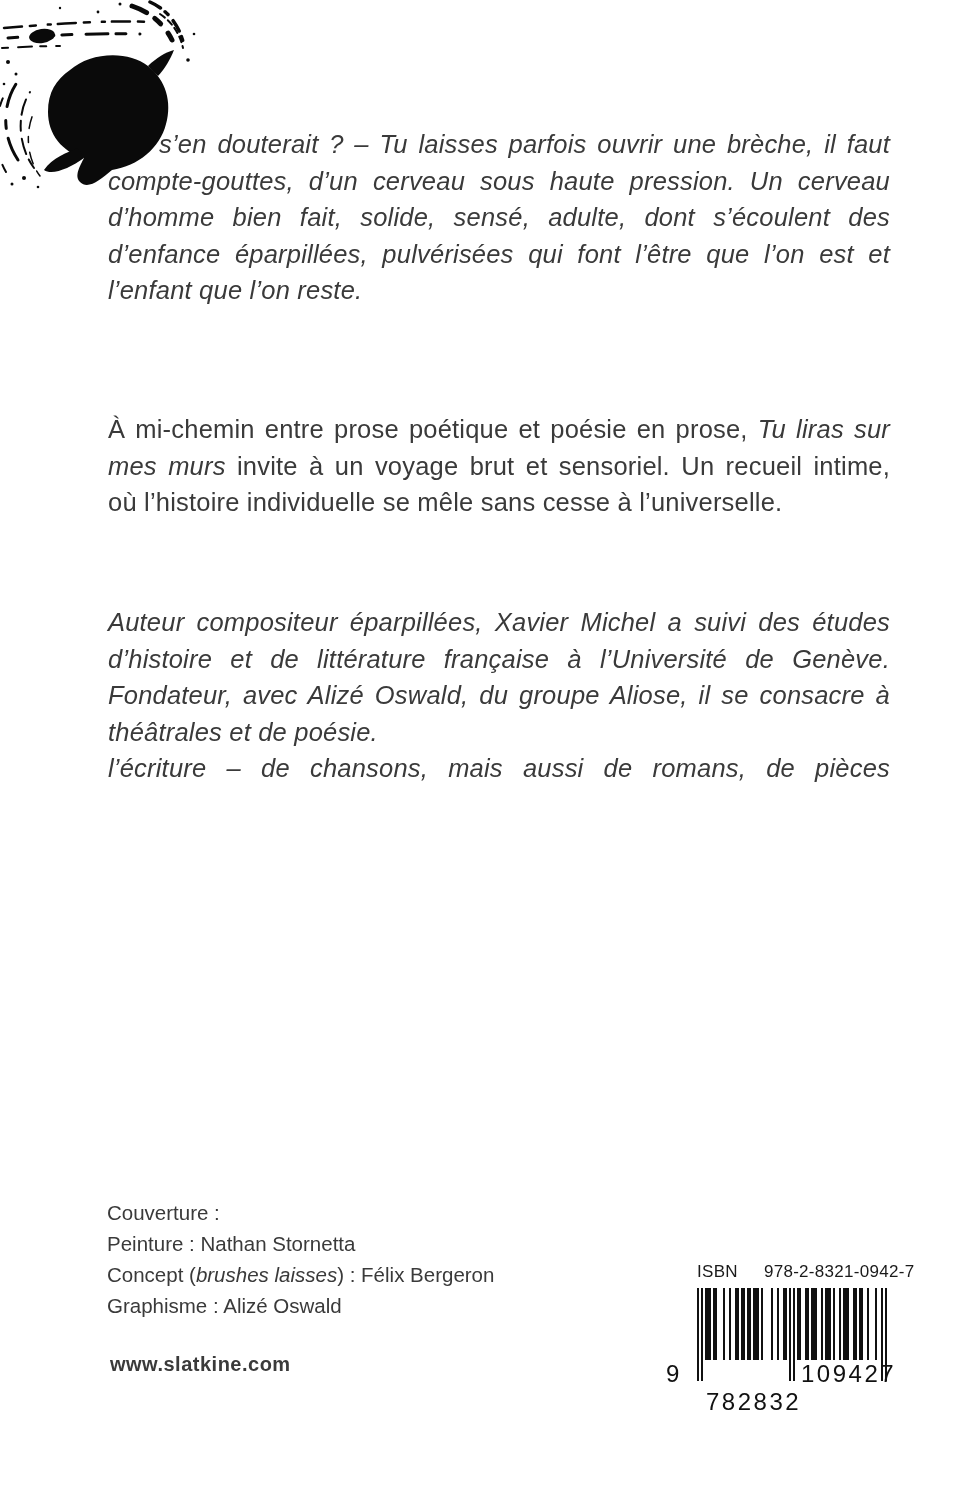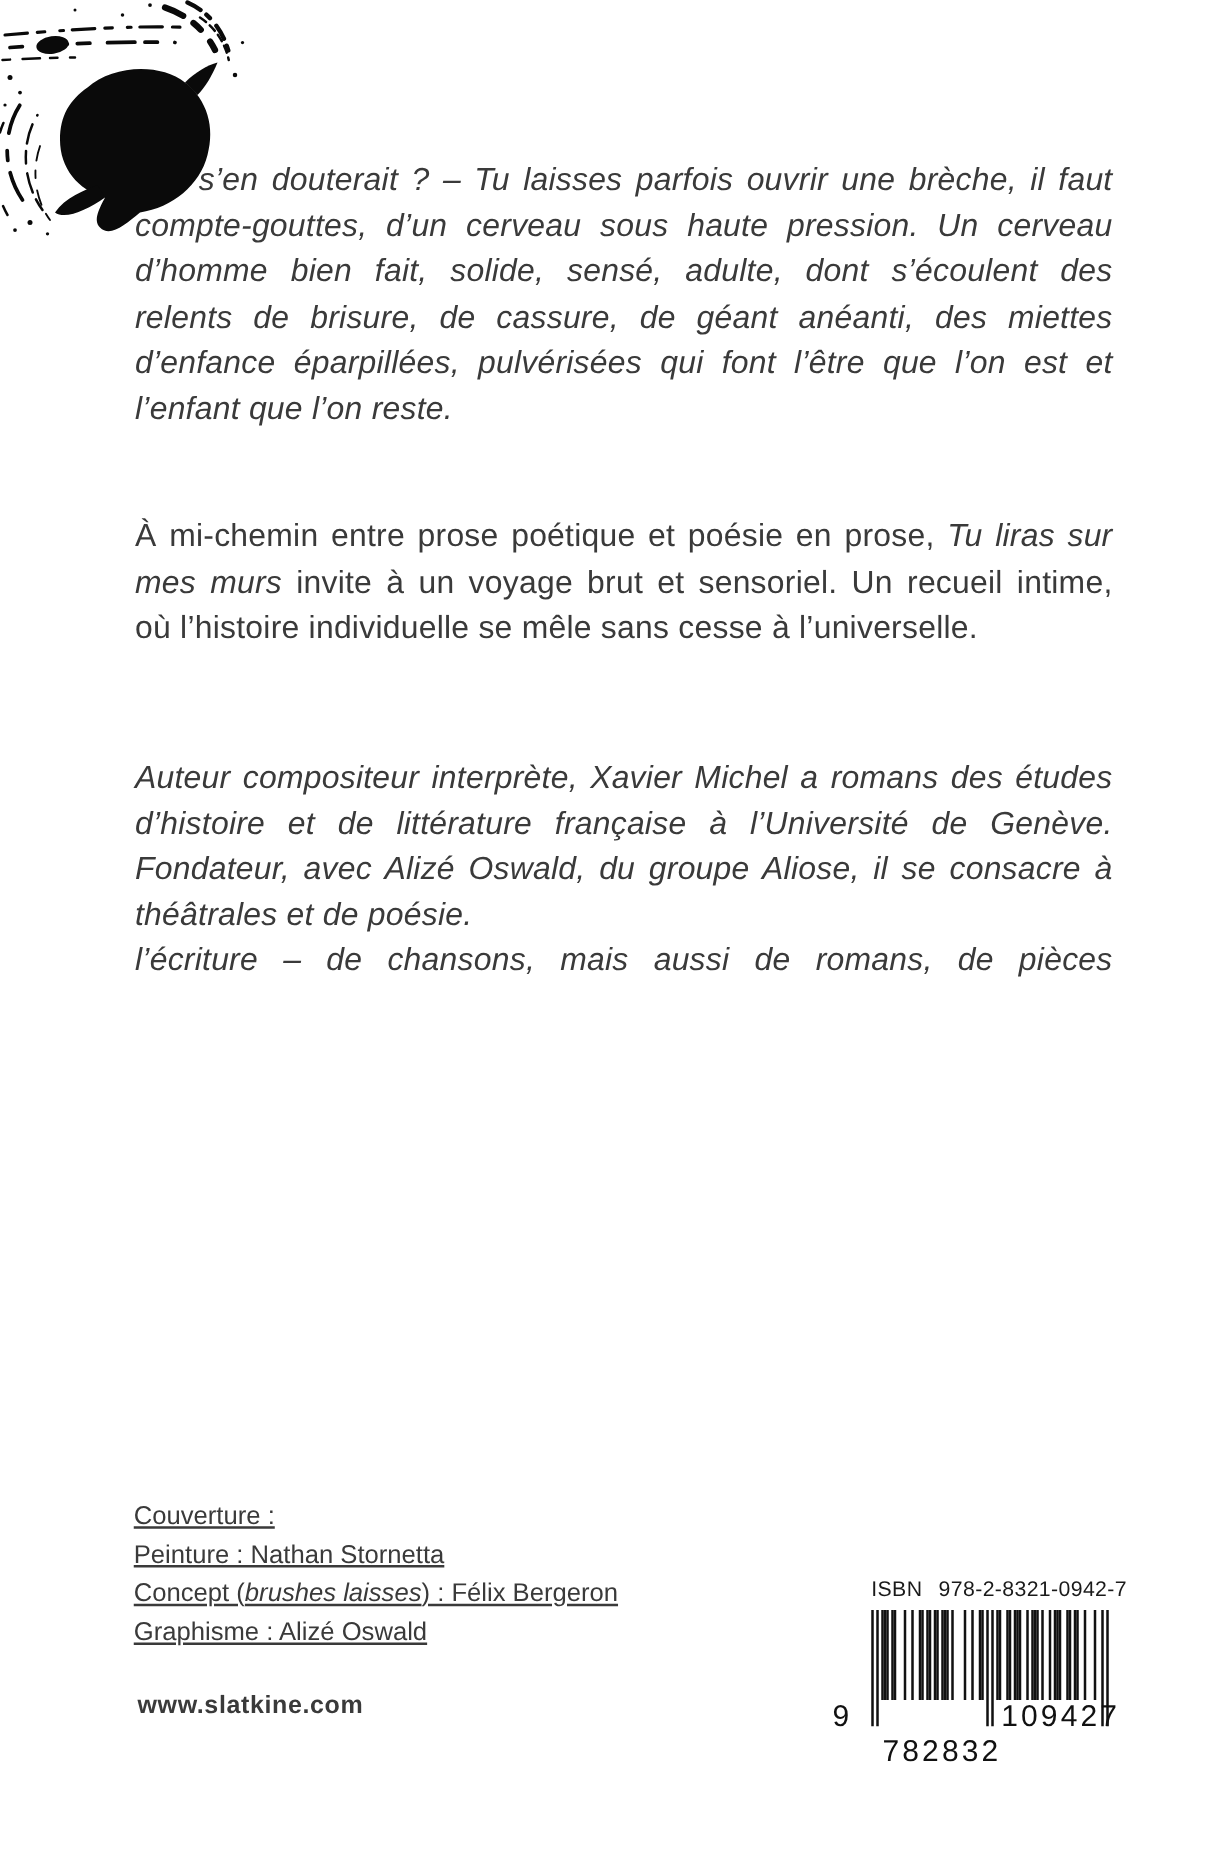--- a/index.html
+++ b/index.html
@@ -30,36 +30,36 @@
   .tline { text-align:justify; text-align-last:justify; }
   .tline.last { text-align-last:left; }
   .blurb { top:126px; }
   .pitch { top:411px; }
   .bio   { top:604px; }
   .credits {
     position:absolute; left:107px; top:1197px;
     font-size:20.5px; line-height:31px;
     color:#3a3a3a;
   }
-  .credits .tline { text-align:left; text-align-last:left;text-decoration:underline; }
+  .credits .tline { text-align:left; text-align-last:left; }
   .website {
     position:absolute; left:110px; top:1353px;
     font-size:20px; font-weight:bold; letter-spacing:0.5px;
   }
   .barcode-block {
     position:absolute; left:660px; top:1262px;
     width:260px; height:132px;
     color:#111111;
   }
   .isbn-line {
     position:absolute; left:37px; top:0;
     font-size:17px; letter-spacing:0.3px; white-space:nowrap;
     color:#1a1a1a;
   }
-  .isbn-num { margin-left:13px; }
+  .isbn-num { margin-left:26px; }
   .bars {
     position:absolute; left:37px; top:26px;
     width:190px; height:93px;
     display:flex; align-items:flex-start;
   }
   .bars .m { width:2px; height:72px; flex:0 0 2px; }
   .bars .m.on { background:#111111; }
   .bars .m.guard { height:93px; }
   .bc-digit {
     position:absolute; top:98px;
@@ -106,33 +106,32 @@
       <circle cx="194" cy="34" r="1.3"></circle>
       <circle cx="60" cy="8" r="1.2"></circle>
       <circle cx="98" cy="12" r="1.4"></circle>
     </g>
   </svg>
 
   <div class="para italic blurb">
       <div class="tline">Qui s’en douterait ? – Tu laisses parfois ouvrir une brèche, il faut</div>
       <div class="tline">compte-gouttes, d’un cerveau sous haute pression. Un cerveau</div>
       <div class="tline">d’homme bien fait, solide, sensé, adulte, dont s’écoulent des</div>
-      <div class="tline">relents de brisure, de cassure, de géant anéanti, des miettes</div>
       <div class="tline">d’enfance éparpillées, pulvérisées qui font l’être que l’on est et</div>
       <div class="tline last">l’enfant que l’on reste.</div>
     </div>
 
   <div class="para pitch">
       <div class="tline"><span class="rm">À mi-chemin entre prose poétique et poésie en prose, </span><span class="it">Tu liras sur</span></div>
       <div class="tline"><span class="it">mes murs</span><span class="rm"> invite à un voyage brut et sensoriel. Un recueil intime,</span></div>
       <div class="tline last">où l’histoire individuelle se mêle sans cesse à l’universelle.</div>
     </div>
 
   <div class="para italic bio">
-      <div class="tline">Auteur compositeur interprète, Xavier Michel a romans des études</div>
+      <div class="tline">Auteur compositeur éparpillées, Xavier Michel a suivi des études</div>
       <div class="tline">d’histoire et de littérature française à l’Université de Genève.</div>
       <div class="tline">Fondateur, avec Alizé Oswald, du groupe Aliose, il se consacre à</div>
       <div class="tline last">théâtrales et de poésie.</div>
       <div class="tline">l’écriture – de chansons, mais aussi de romans, de pièces</div>
     </div>
 
   <div class="credits">
       <div class="tline">Couverture :</div>
       <div class="tline">Peinture : Nathan Stornetta</div>
       <div class="tline"><span class="rm">Concept (</span><span class="it">brushes laisses</span><span class="rm">) : Félix Bergeron</span></div>

